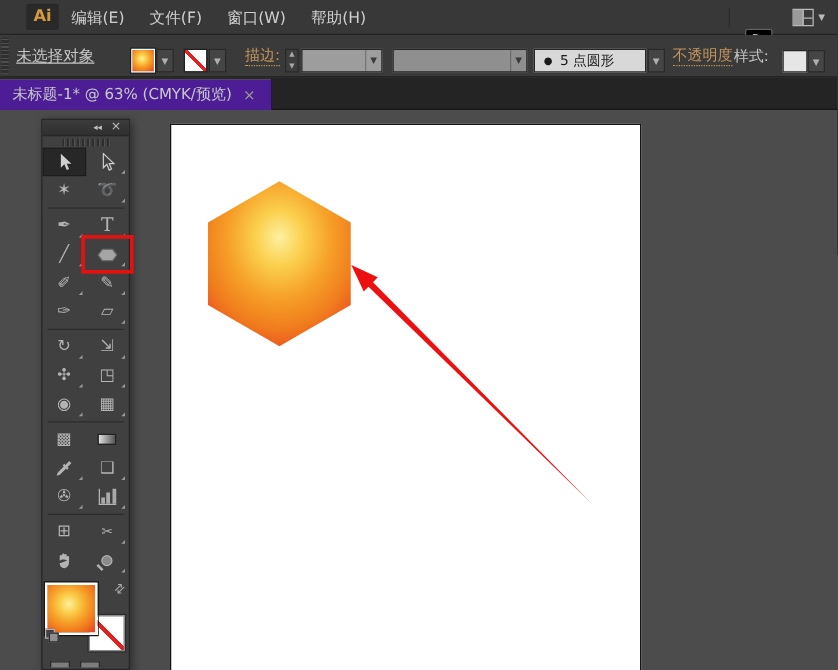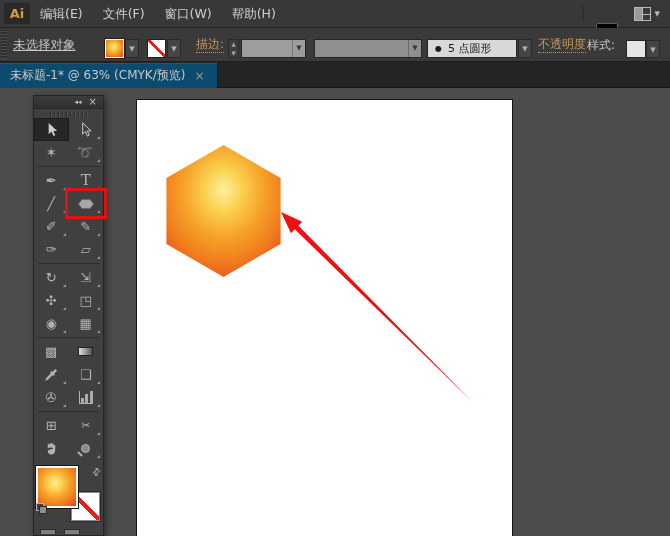--- a/index.html
+++ b/index.html
@@ -10,21 +10,21 @@
     font-family:"DejaVu Sans","Liberation Sans",sans-serif;
     -webkit-font-smoothing:antialiased;
   }
   
   .menubar {
     position:absolute; left:0; top:0; width:670px; height:28px;
     background:#383838; border-bottom:1px solid #232323;
     display:flex; align-items:center;
   }
   .logo-tile {
-    width:26px; height:21px; margin-left:4px; background:#292929; border-radius:2px;
+    width:26px; height:21px; margin-left:21px; background:#292929; border-radius:2px;
     display:flex; align-items:center; justify-content:center;
     color:#D49A40; font-weight:bold; font-size:13px;
   }
   .menu-item {
     color:#CFCFCF; font-size:12.5px; padding:0 10px; line-height:27px; white-space:nowrap;
   }
   .mb-spacer { flex:1; }
   .mb-sep { width:1px; height:16px; background:#2a2a2a; margin-right:12px; }
   .br-tile {
     width:22px; height:18px; background:#000000; border:1px solid #606060; border-radius:2px;
@@ -73,21 +73,21 @@
   .brush-box { left:427px; width:90px; background:#D8D8D8; display:flex; align-items:center; gap:6px; padding-left:7px; color:#1a1a1a; }
   .brush-dot { font-size:8px; line-height:1; }
   .brush-text { font-size:11px; }
   .style-box { left:626px; width:20px; background:#E6E6E6; height:18px; top:12px; }
   
   .tabbar {
     position:absolute; left:0; top:62px; width:670px; height:26px; background:#242424;
     border-bottom:1px solid #161616;
   }
   .tab {
-    position:absolute; left:0; top:1px; width:218px; height:25px; background:#0c4a6e;
+    position:absolute; left:0; top:1px; width:218px; height:25px; background:#4c1d95;
     border-right:1px solid #191919; box-shadow:inset 0 1px 0 #4a4a4a;
     display:flex; align-items:center; padding:12px 10px; gap:9px;
   }
   .tab-title { font-size:12px; color:#C9C9C9; white-space:nowrap; }
   .tab-close { font-size:12px; color:#9A9A9A; line-height:1; }
   
   .canvas { position:absolute; left:0; top:88px; width:670px; height:448px; background:#4C4C4C; }
   .artboard {
     position:absolute; left:136px; top:11px; width:377px; height:437px; background:#fff;
     border:1px solid #141414; border-bottom:none;

